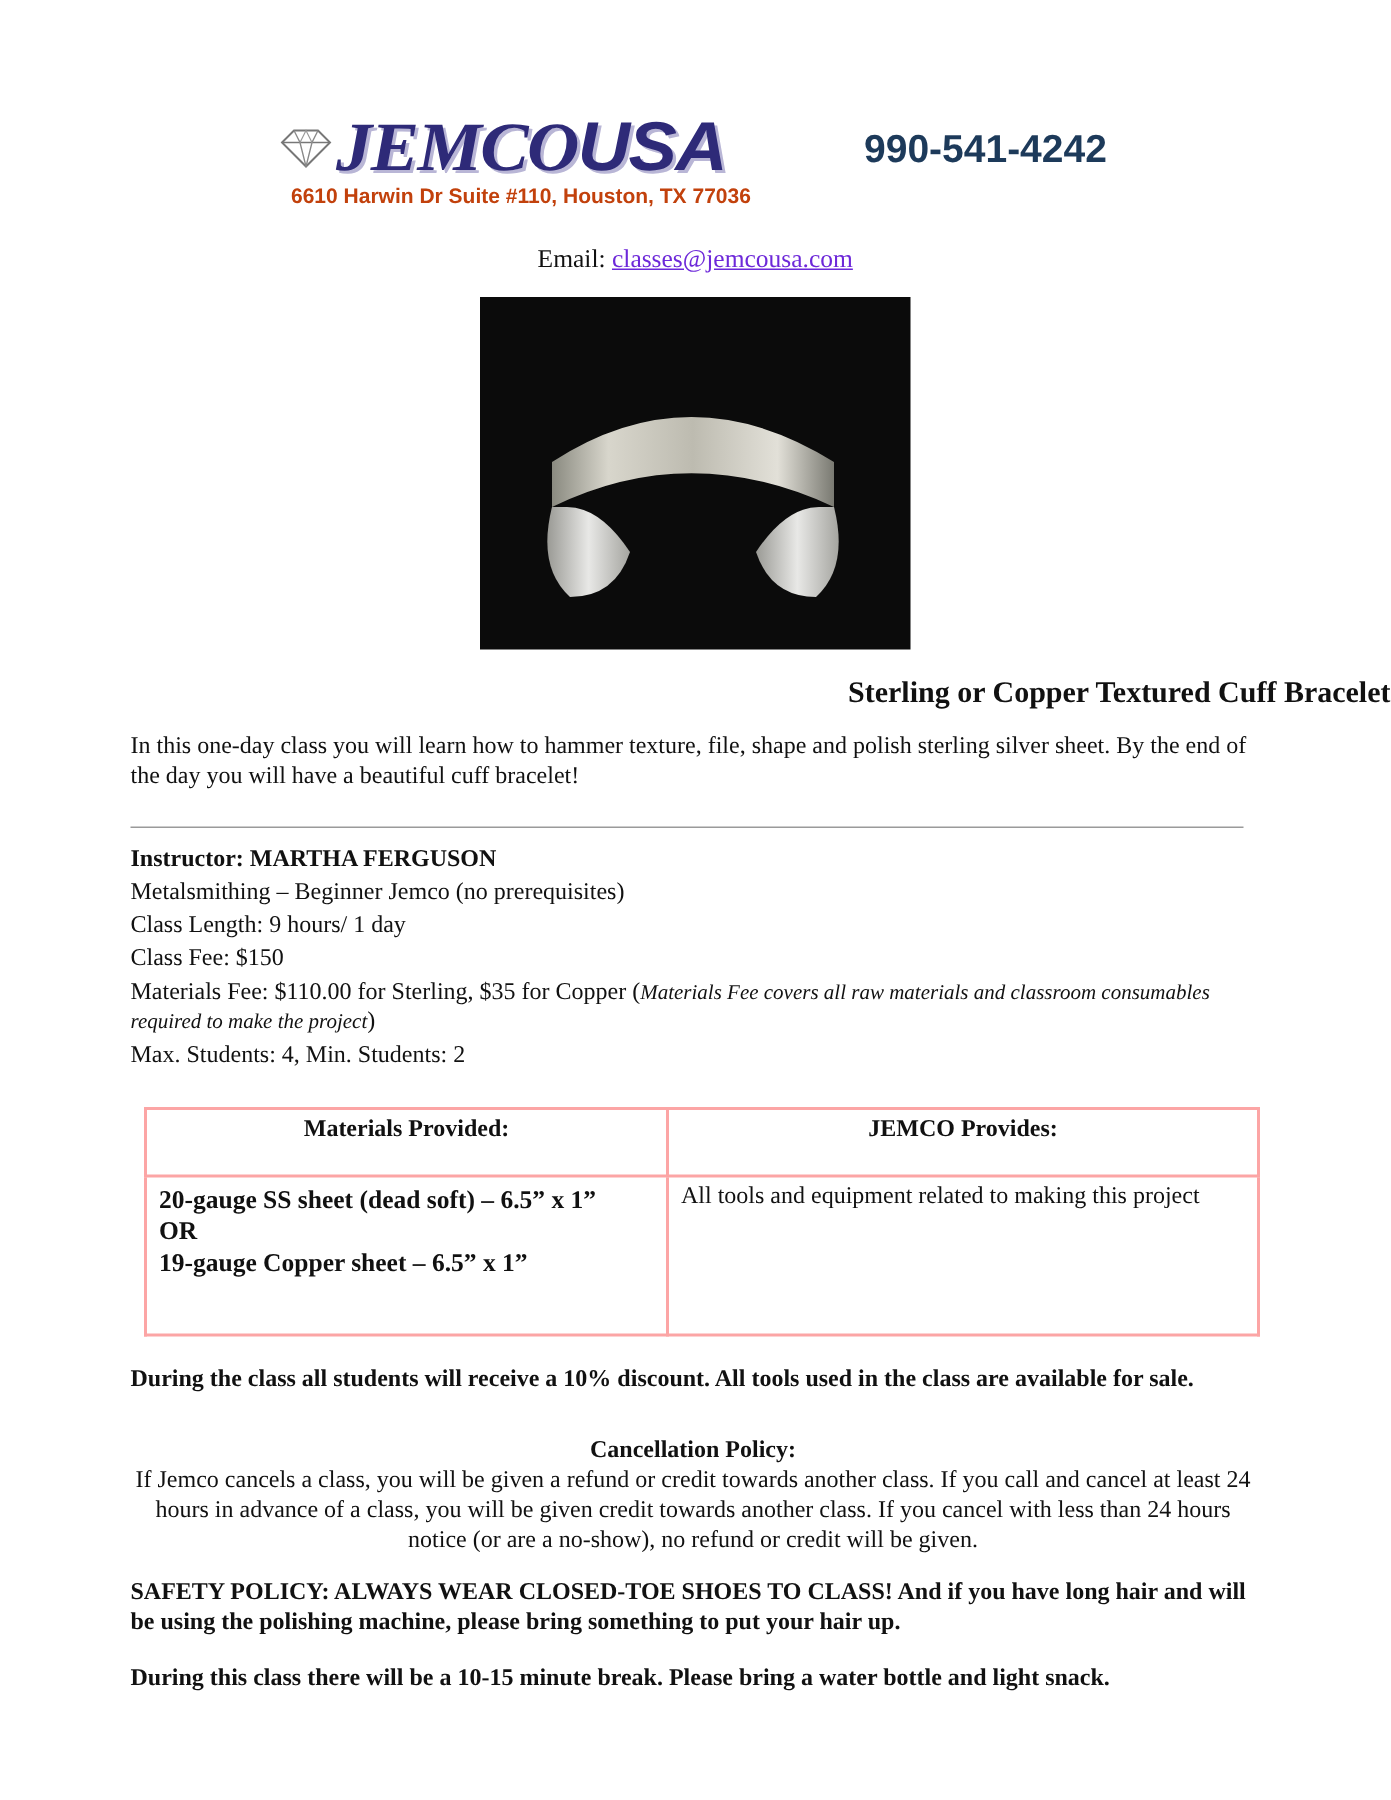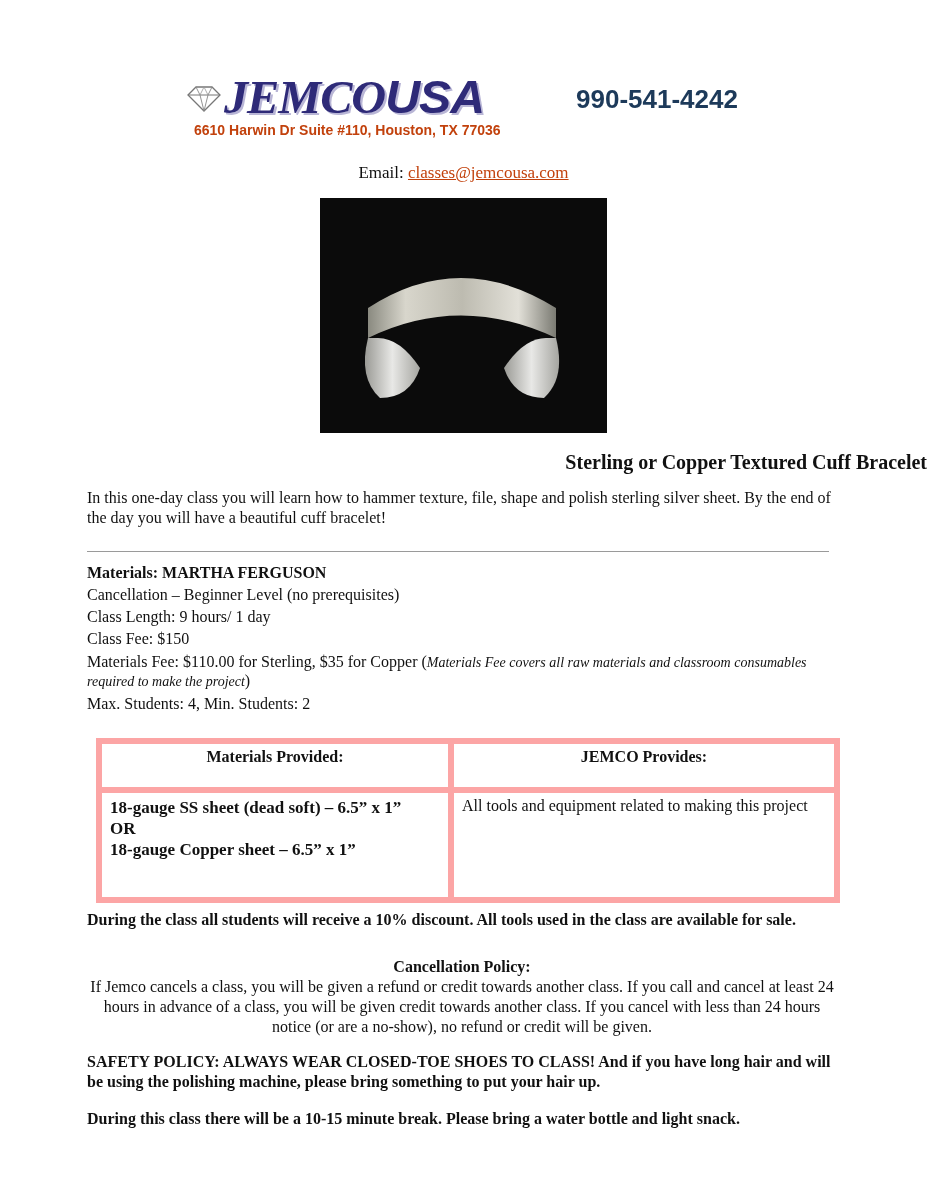--- a/index.html
+++ b/index.html
@@ -12,37 +12,37 @@
   .logo-text { font-family: "Liberation Serif", serif; font-style: italic; font-weight: bold;
                font-size: 46px; color: #2e2a78; letter-spacing: -1px; line-height: 46px;
                text-shadow: 2px 2px 0 #b9b6d6; transform: scaleX(1.05); transform-origin: left; }
   .logo-usa { font-family: "Liberation Sans", sans-serif; font-style: italic; font-weight: bold; }
   .address { position: absolute; left: 8px; top: 48px; font-family: "Liberation Sans", sans-serif;
              font-weight: bold; font-size: 14px; color: #c2410c; white-space: nowrap; }
   .phone { position: absolute; left: 390px; top: 10px; font-family: "Liberation Sans", sans-serif;
            font-weight: bold; font-size: 26px; color: #1d3a5a; }
 
   .email-line { position: absolute; left: 0; width: 927px; top: 163px; text-align: center; font-size: 17px; }
-  .email-link { color: #c2410c; text-decoration: underline; }
+  .email-link { color: #6d28d9; text-decoration: underline; }
 
   .photo { position: absolute; left: 320px; top: 198px; width: 287px; height: 235px; background: #0b0b0b; overflow: hidden; }
 
   .title { position: absolute; left: 0; width: 927px; top: 451px; text-align: right;
            font-size: 20px; font-weight: bold; }
 
   .intro { position: absolute; left: 87px; top: 488px; width: 748px; font-size: 16px; line-height: 20px; }
   .divider { position: absolute; left: 87px; top: 551px; width: 742px; height: 0; border-top: 1px solid #9a9a9a; }
 
   .info { position: absolute; left: 87px; top: 562px; width: 750px; font-size: 16px; }
   .info .row { line-height: 22px; }
   .info .small-italic { font-style: italic; font-size: 14px; }
   .info .wrap { line-height: 18px; margin-top: 3px; margin-bottom: 2px; }
 
   .mat-table { position: absolute; left: 96px; top: 738px; width: 744px; border-collapse: collapse; font-size: 16px; }
-  .mat-table td, .mat-table th { border: 6px solid #fca5a5; vertical-align: top; }
+  .mat-table td, .mat-table th { border: 2px solid #fca5a5; vertical-align: top; }
   .mat-table th { height: 38px; font-weight: bold; text-align: center; padding-top: 4px; }
   .mat-table td { height: 96px; padding: 4px 8px; }
   .mat-table .c1 { width: 330px; }
   .bold-lg { font-weight: bold; font-size: 17px; line-height: 21px; }
 
   .discount { position: absolute; left: 87px; top: 911px; font-size: 16px; font-weight: bold; white-space: nowrap; }
   .cancel { position: absolute; left: 87px; top: 957px; width: 750px; font-size: 16px; line-height: 20px; text-align: center; }
   .cancel .head { font-weight: bold; }
   .safety { position: absolute; left: 87px; top: 1052px; width: 750px; font-size: 16px; line-height: 20px; font-weight: bold; }
   .break { position: absolute; left: 87px; top: 1110px; font-size: 16px; font-weight: bold; white-space: nowrap; }
@@ -89,39 +89,39 @@
     <path d="M236,140 Q246,180 224,200 Q194,200 184,170 Q204,140 226,140 Z" fill="url(#inner)"></path>
   </svg>
 </div>
 
 <div class="title">Sterling or Copper Textured Cuff Bracelet</div>
 
 <div class="intro">In this one-day class you will learn how to hammer texture, file, shape and polish sterling silver sheet. By the end of the day you will have a beautiful cuff bracelet!</div>
 <div class="divider"></div>
 
 <div class="info">
-  <div class="row" style="font-weight:bold;">Materials: MARTHA FERGUSON</div>
-  <div class="row">Cancellation – Beginner Level (no prerequisites)</div>
+  <div class="row" style="font-weight:bold;">Instructor: MARTHA FERGUSON</div>
+  <div class="row">Metalsmithing – Beginner Jemco (no prerequisites)</div>
   <div class="row">Class Length: 9 hours/ 1 day</div>
   <div class="row">Class Fee: $150</div>
   <div class="wrap"><span>Materials Fee: $110.00 for Sterling, $35 for Copper (</span><span class="small-italic">Materials Fee covers all raw materials and classroom consumables required to make the project</span><span>)</span></div>
   <div class="row">Max. Students: 4, Min. Students: 2</div>
 </div>
 
 <table class="mat-table">
   <tbody>
       <tr>
     <th class="c1">Materials Provided:</th>
     <th>JEMCO Provides:</th>
   </tr>
   <tr>
     <td class="c1">
-      <div class="bold-lg">18-gauge SS sheet (dead soft) – 6.5” x 1”</div>
+      <div class="bold-lg">20-gauge SS sheet (dead soft) – 6.5” x 1”</div>
       <div class="bold-lg">OR</div>
-      <div class="bold-lg">18-gauge Copper sheet – 6.5” x 1”</div>
+      <div class="bold-lg">19-gauge Copper sheet – 6.5” x 1”</div>
     </td>
     <td>All tools and equipment related to making this project</td>
   </tr>
 </tbody>
   </table>
 
 <div class="discount">During the class all students will receive a 10% discount. All tools used in the class are available for sale.</div>
 
 <div class="cancel">
   <div class="head">Cancellation Policy:</div>

